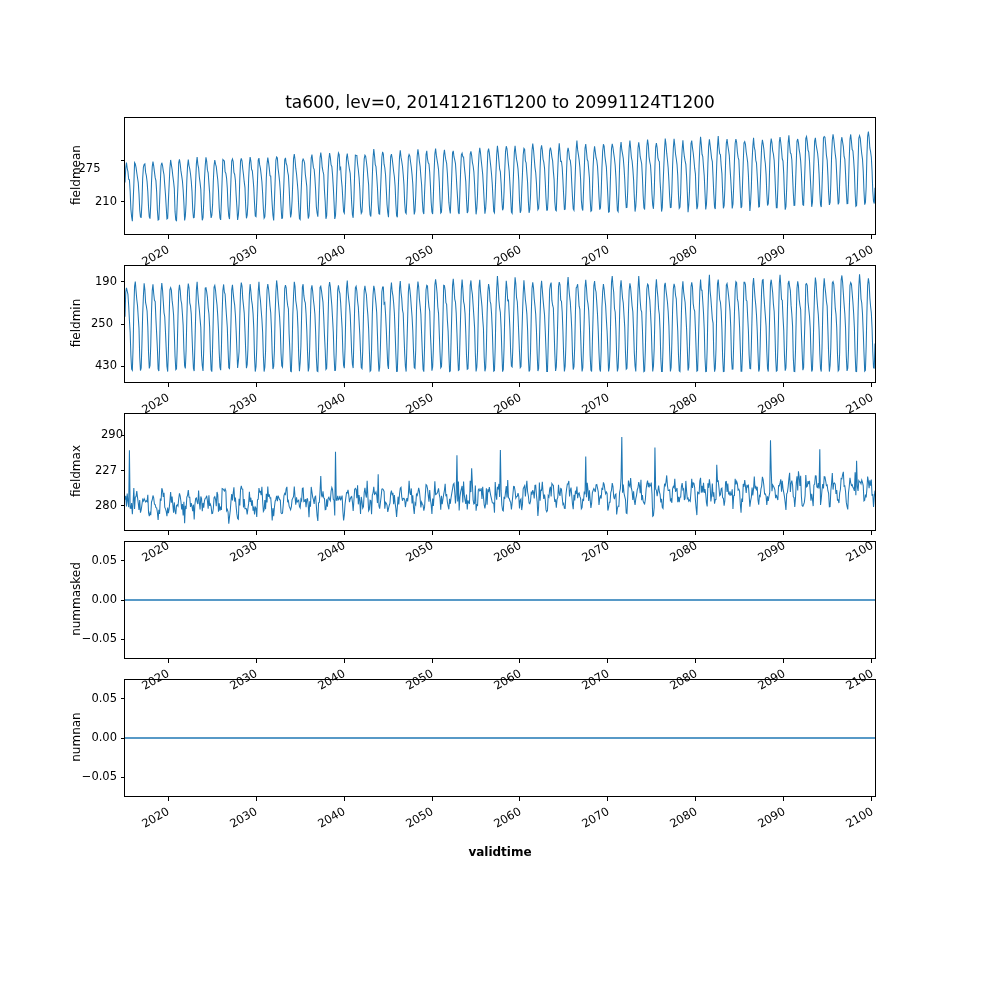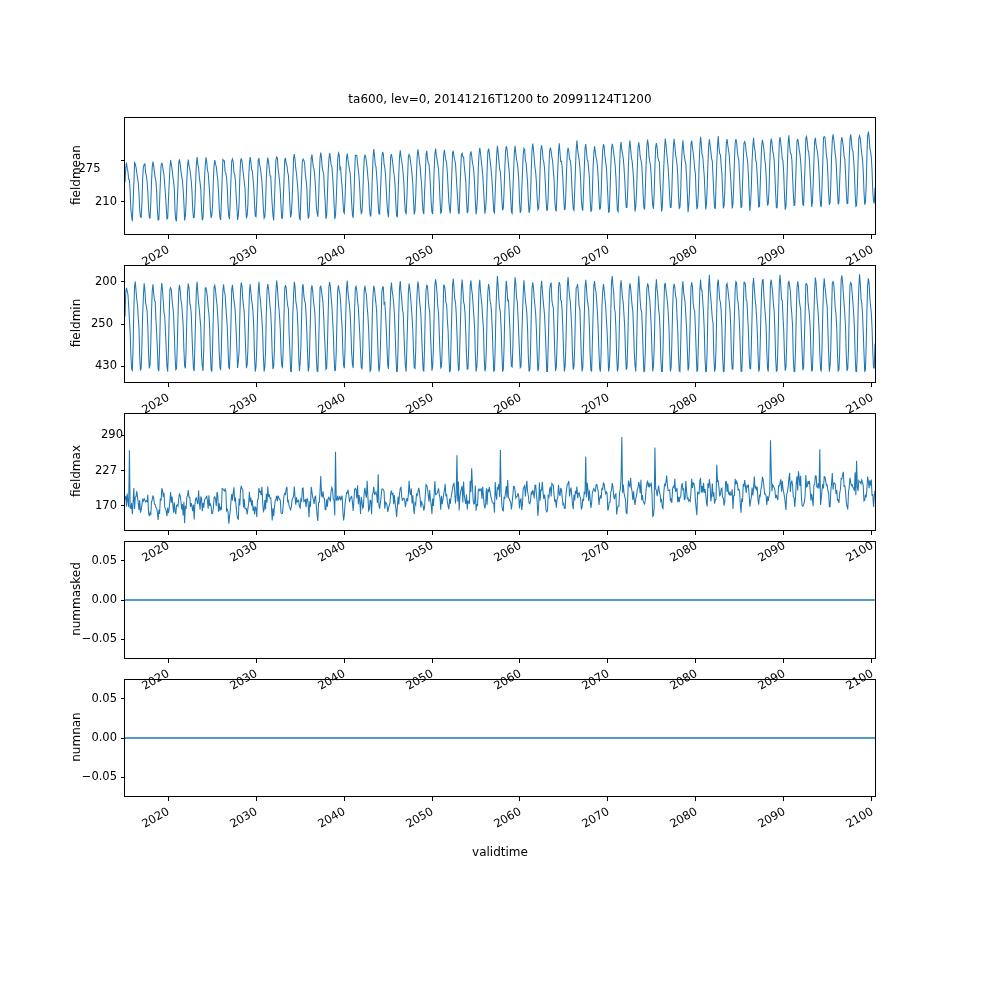--- a/index.html
+++ b/index.html
@@ -3,21 +3,21 @@
 <meta charset="utf-8">
 <style>
   html,body{margin:0;padding:0;background:#ffffff;}
   body{width:1000px;height:1000px;overflow:hidden;font-family:"DejaVu Sans","Liberation Sans",sans-serif;}
   #fig{position:relative;width:1000px;height:1000px;}
 
   .title{
     position:absolute;
     left:0;top:92px;width:1000px;
     text-align:center;
-    font-size:12px;
+    font-size:17px;
     color:#000;
   }
   
   .panel{position:absolute;box-sizing:border-box;border:1px solid #000000;background:#ffffff;}
   .panel .plotarea{position:absolute;left:0;top:0;right:0;bottom:0;overflow:hidden;}
   .panel svg{display:block;width:100%;height:100%;}
 
   .ylabel{
     position:absolute;
     transform-origin:50% 50%;
@@ -52,20 +52,21 @@
     transform-origin:100% 50%;
     transform:rotate(-30deg);
     text-align:right;
   }
   .xlabel{
     position:absolute;
     font-size:12px;
     color:#000;
     text-align:center;
     width:200px;
+    font-weight:bold;
   }
 </style>
 </head>
 <body>
 
 <div id="fig">
 
   <div class="title">ta600, lev=0, 20141216T1200 to 20991124T1200</div>
 
   <div class="panel" style="left:124px;top:117px;width:752px;height:118px;">
@@ -115,23 +116,23 @@
 
   <div id="ticklayer">
       <div class="ytick" style="left: 62px; top: 193.761px; width: 55px;">210</div>
       <div class="tickmark" style="left: 120.5px; top: 201.261px; width: 3.5px; height: 1px;"></div>
       <div class="ytick" style="left: 62px; top: 161px; width: 55px; text-align: center;">275</div>
       <div class="tickmark" style="left: 120.5px; top: 159.711px; width: 3.5px; height: 1px;"></div>
       <div class="ytick" style="left: 62px; top: 358.143px; width: 55px;">430</div>
       <div class="tickmark" style="left: 120.5px; top: 365.643px; width: 3.5px; height: 1px;"></div>
       <div class="ytick" style="left: 58px; top: 316px; width: 55px;">250</div>
       <div class="tickmark" style="left: 120.5px; top: 323.5px; width: 3.5px; height: 1px;"></div>
-      <div class="ytick" style="left: 62px; top: 273.857px; width: 55px;">200</div>
+      <div class="ytick" style="left: 62px; top: 273.857px; width: 55px;">190</div>
       <div class="tickmark" style="left: 120.5px; top: 281.357px; width: 3.5px; height: 1px;"></div>
-      <div class="ytick" style="left: 62px; top: 497.714px; width: 55px;">170</div>
+      <div class="ytick" style="left: 62px; top: 497.714px; width: 55px;">280</div>
       <div class="tickmark" style="left: 120.5px; top: 505.214px; width: 3.5px; height: 1px;"></div>
       <div class="ytick" style="left: 62px; top: 462.595px; width: 55px;">227</div>
       <div class="tickmark" style="left: 120.5px; top: 470.095px; width: 3.5px; height: 1px;"></div>
       <div class="ytick" style="left: 68px; top: 427.476px; width: 55px;">290</div>
       <div class="tickmark" style="left: 120.5px; top: 434.976px; width: 3.5px; height: 1px;"></div>
       <div class="ytick" style="left: 62px; top: 631.333px; width: 55px;">−0.05</div>
       <div class="tickmark" style="left: 120.5px; top: 638.833px; width: 3.5px; height: 1px;"></div>
       <div class="ytick" style="left: 62px; top: 592px; width: 55px;">0.00</div>
       <div class="tickmark" style="left: 120.5px; top: 599.5px; width: 3.5px; height: 1px;"></div>
       <div class="ytick" style="left: 62px; top: 552.667px; width: 55px;">0.05</div>

